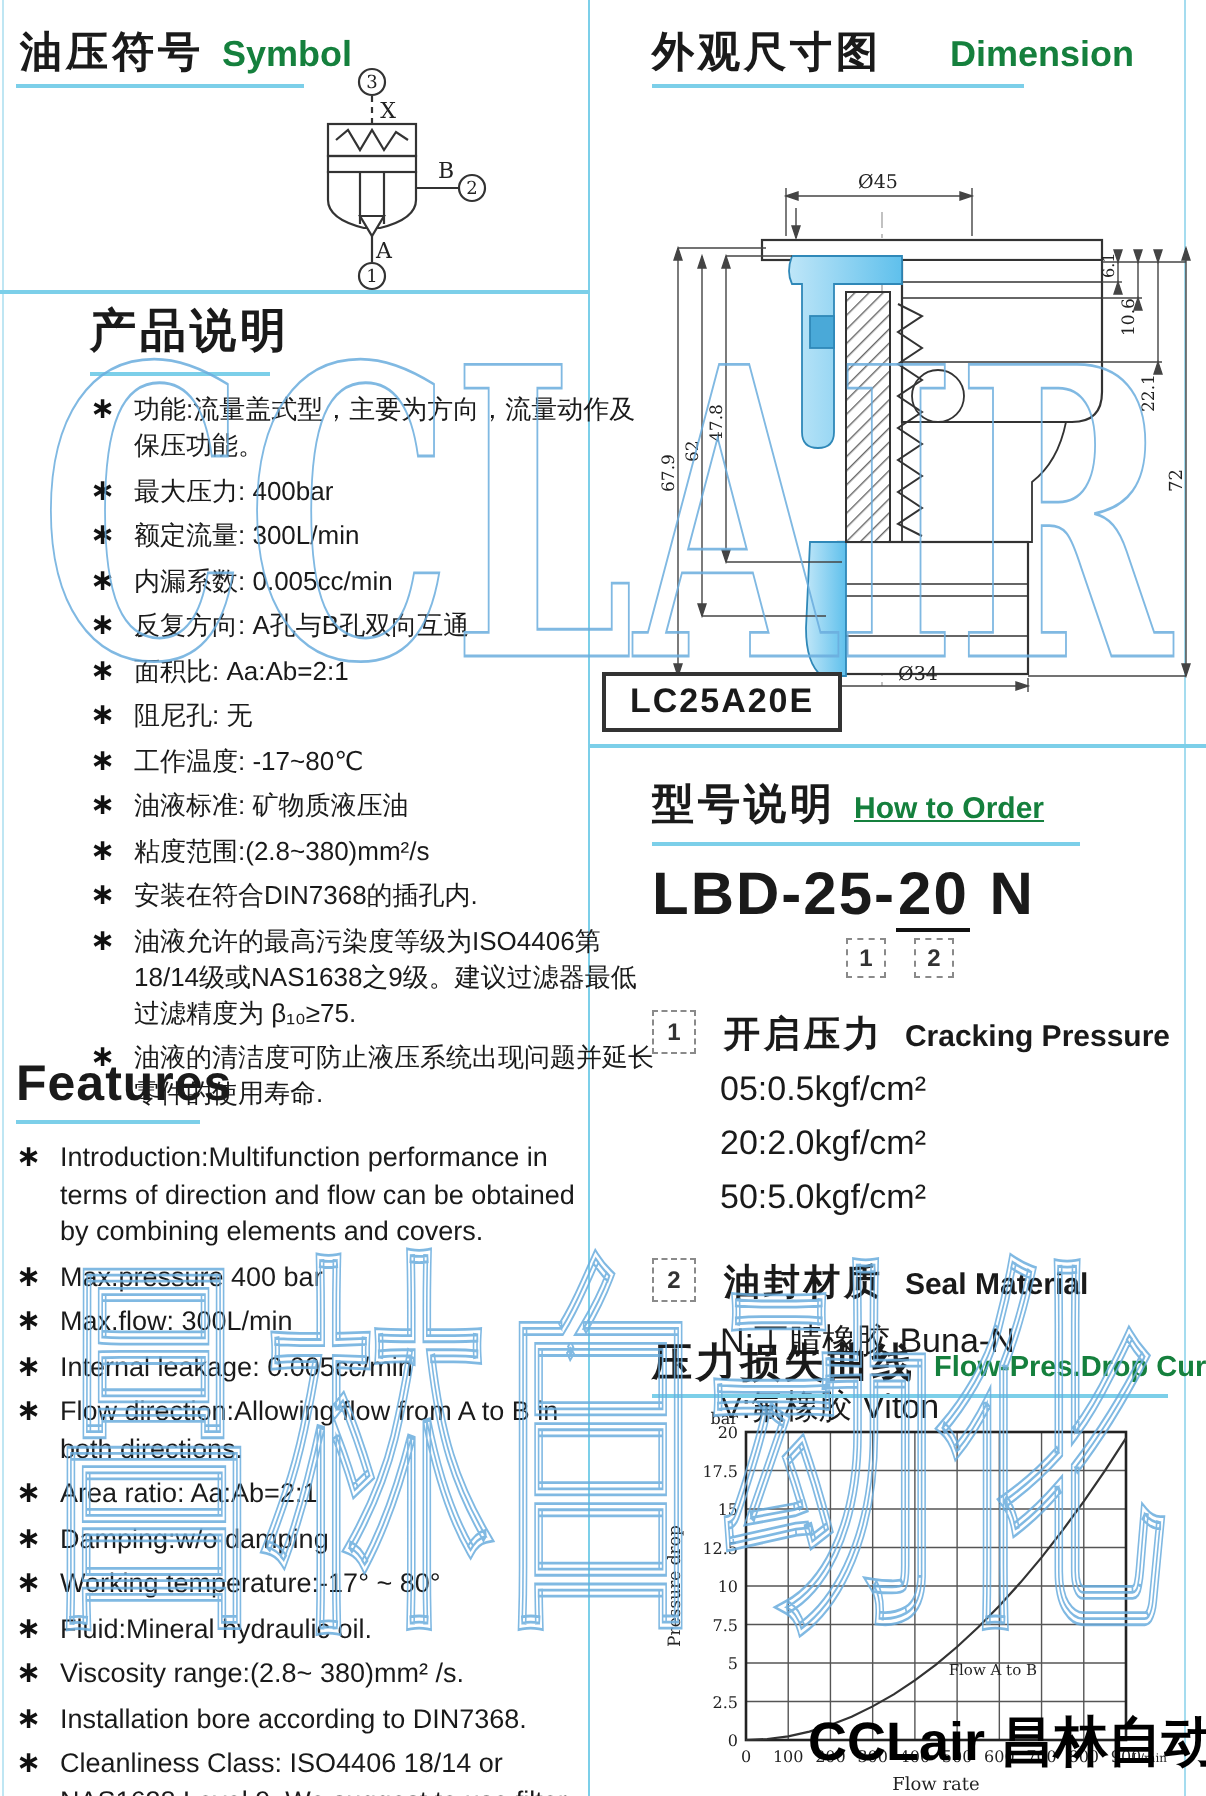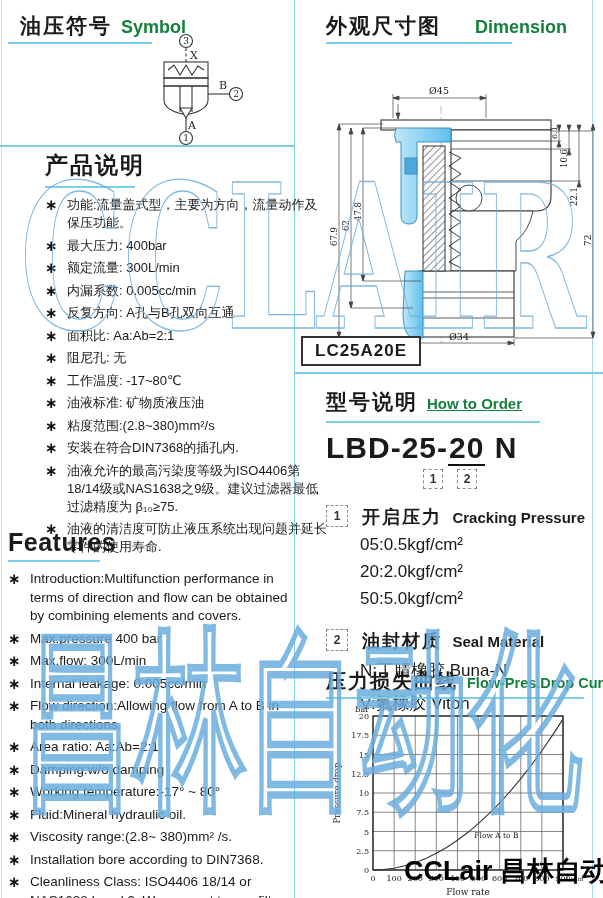--- a/index.html
+++ b/index.html
@@ -46,21 +46,21 @@
 <body>
 
 <div class="page">
 
   <div class="divider abs" style="left:1px;top:0;width:1px;height:898px;background:#bfe6f3;"></div>
   <div class="divider abs" style="left:592px;top:0;width:1px;height:898px;background:#a5dcef;"></div>
   <div class="divider abs" style="left:294px;top:0;width:1px;height:898px;"></div>
   <div class="divider abs" style="left:0;top:145px;width:294px;height:2px;"></div>
   <div class="divider abs" style="left:294px;top:372px;width:309px;height:2px;"></div>
 
-  <div class="abs h-row" style="left:20px;top:12px;text-align:right;">
+  <div class="abs h-row" style="left:10px;top:12px;text-align:right;">
     <span class="h-zh">油压符号</span>
     <span class="h-en">Symbol</span>
   </div>
   <div class="underline" style="left:8px;top:42px;width:144px;"></div>
 
   <svg class="abs" style="left:128px;top:28px;" width="130" height="122" viewBox="0 0 130 122">
     <g stroke="#333" fill="none" stroke-width="1.1">
       <circle cx="58" cy="13" r="6.5"></circle>
       <line x1="58" y1="20" x2="58" y2="34" stroke-dasharray="3,2.5"></line>
       <rect x="36" y="34" width="44" height="16"></rect>

